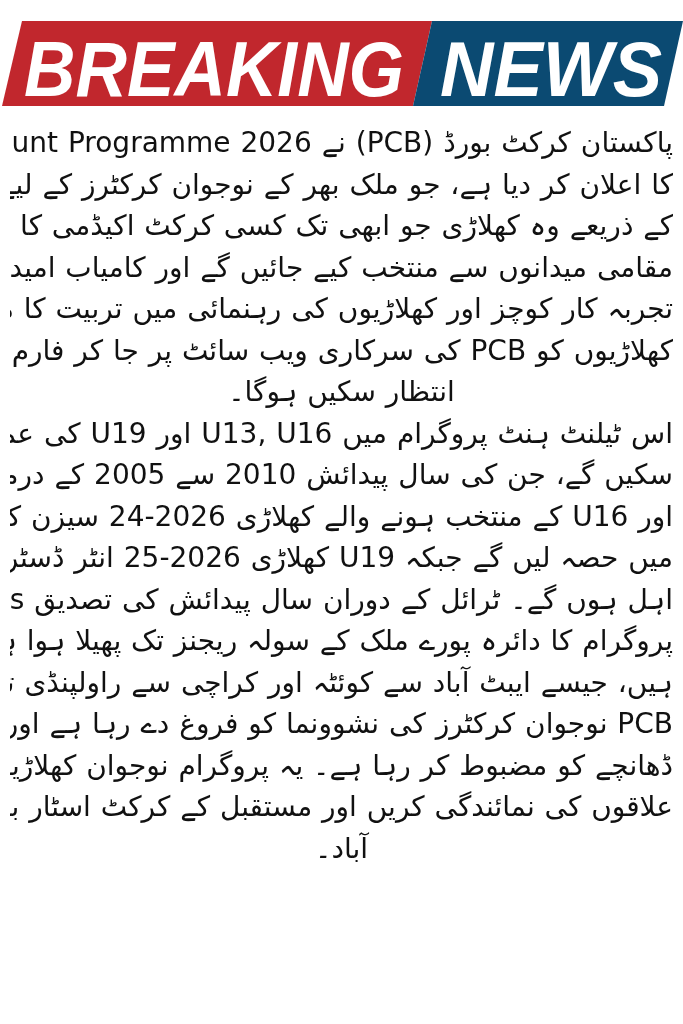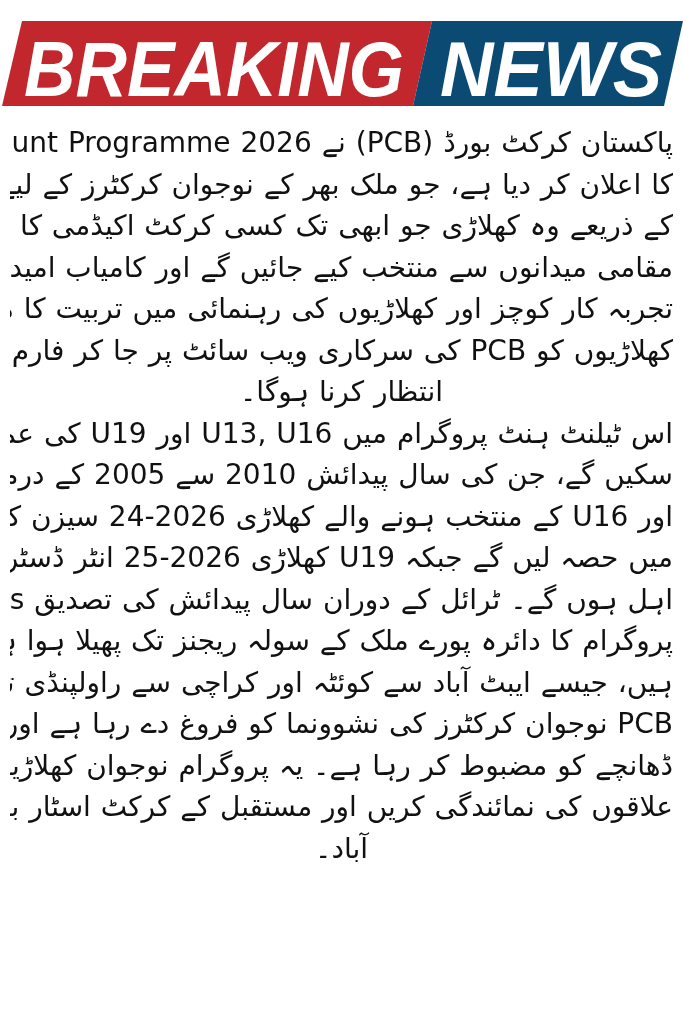--- a/index.html
+++ b/index.html
@@ -67,21 +67,21 @@
 </div>
 
 <div class="article" lang="ur">
   <p class="para">
     <span class="line">پاکستان کرکٹ بورڈ (PCB) نے Talent Hunt Programme 2026</span>
     <span class="line">کا اعلان کر دیا ہے، جو ملک بھر کے نوجوان کرکٹرز کے لیے سنہری موقع ہے۔ اس پروگرام</span>
     <span class="line">کے ذریعے وہ کھلاڑی جو ابھی تک کسی کرکٹ اکیڈمی کا حصہ نہیں بن سکے، اپنے شہر کے</span>
     <span class="line">مقامی میدانوں سے منتخب کیے جائیں گے اور کامیاب امیدواروں کو قومی کرکٹ اکیڈمی میں</span>
     <span class="line">تجربہ کار کوچز اور کھلاڑیوں کی رہنمائی میں تربیت کا موقع ملے گا۔ رجسٹریشن کے لیے</span>
     <span class="line">کھلاڑیوں کو PCB کی سرکاری ویب سائٹ پر جا کر فارم بھرنا ہوگا اور ٹرائل کی تاریخ کا</span>
-    <span class="line">انتظار کرنا ہوگا۔</span>
+    <span class="line">انتظار سکیں ہوگا۔</span>
   </p>
   <p class="para">
     <span class="line">اس ٹیلنٹ ہنٹ پروگرام میں U13, U16 اور U19 کی عمر کے کھلاڑی حصہ لے</span>
     <span class="line">سکیں گے، جن کی سال پیدائش 2010 سے 2005 کے درمیان ہونی چاہیے۔ U13</span>
     <span class="line">اور U16 کے منتخب ہونے والے کھلاڑی 2026-24 سیزن کے علاقائی ٹورنامنٹس</span>
     <span class="line">میں حصہ لیں گے جبکہ U19 کھلاڑی 2026-25 انٹر ڈسٹرکٹ ٹورنامنٹس کے لیے</span>
     <span class="line">اہل ہوں گے۔ ٹرائل کے دوران سال پیدائش کی تصدیق B-forms اور smart</span>
   </p>
   <p class="para">
     <span class="line">پروگرام کا دائرہ پورے ملک کے سولہ ریجنز تک پھیلا ہوا ہے، جن میں متعدد اضلاع شامل</span>

